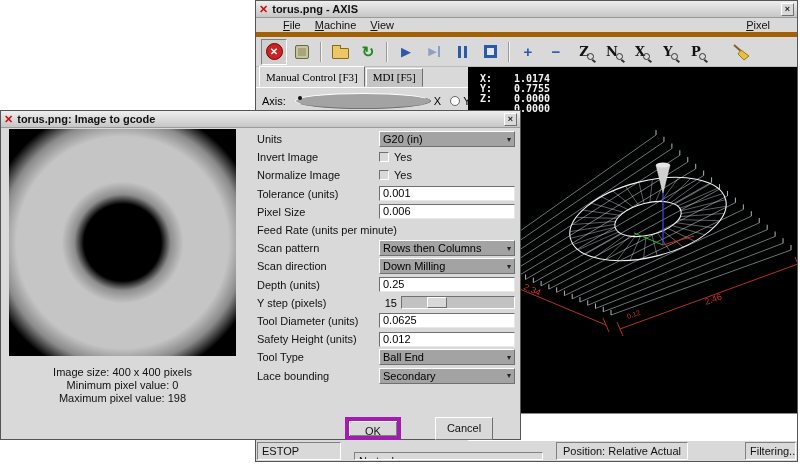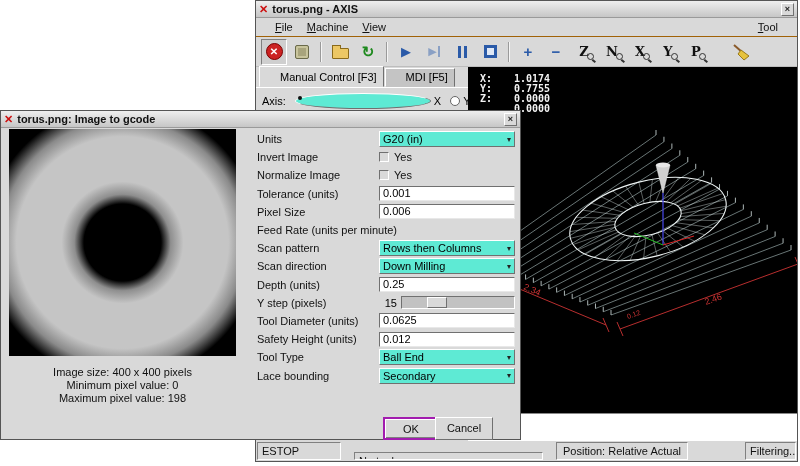--- a/index.html
+++ b/index.html
@@ -13,21 +13,21 @@
               gap:4px; padding:0 3px; font-size:11px; font-weight:bold; color:#111; }
   .appicon { color:#cc1111; font-weight:bold; font-size:11px; line-height:1; }
   .closebtn { margin-left:auto; width:13px; height:13px; border:1px solid;
               border-color:#fff #707070 #707070 #fff; background:#d9d9d9;
               font-size:9px; line-height:11px; text-align:center; color:#222; }
 
   
   .axis { left:255px; top:0; width:543px; height:462px; z-index:1;
           display:flex; flex-direction:column; }
   .menubar { height:19px; display:flex; align-items:center; font-size:11px;
-             border-bottom:1px solid #a16207; padding:0 12px; }
+             border-bottom:5px solid #a16207; padding:0 20px; }
   .menu-item { display:inline-block; padding:2px 7px; color:#111; }
   .menu-item::first-letter { text-decoration:underline; }
   .menu-help { margin-left:auto; }
   .toolbar { height:30px; display:flex; align-items:center; padding:0 4px;
              border-bottom:1px solid #bdbdbd; }
   .tbtn { width:26px; height:26px; display:flex; align-items:center;
           justify-content:center; margin:0 1px; border:1px solid transparent; }
   .tbtn.pressed { border-color:#808080 #fff #fff #808080; background:#cfcfcf; }
   .tsep { width:2px; height:20px; border-left:1px solid #9a9a9a;
           border-right:1px solid #f5f5f5; margin:0 4px; }
@@ -53,23 +53,23 @@
                 color:#111; position:relative; line-height:1; }
   .viewletter::after { content:""; position:absolute; right:-5px; bottom:-2px;
                 width:5px; height:5px; border:1.5px solid #333; border-radius:50%; }
   .viewletter::before { content:""; position:absolute; right:-7px; bottom:-3px;
                 width:4px; height:1.5px; background:#333; transform:rotate(40deg); }
   .broom { margin-left:18px; }
 
   .axis-content { flex:1; display:flex; min-height:0; }
   .leftpanel { width:212px; background:#d9d9d9; }
   .tabs { display:flex; align-items:flex-end; height:20px; padding:2px 0 0 3px; }
-  .tab { font-size:11px; padding:2px 6px 3px 20px; border:1px solid;
+  .tab { font-size:11px; padding:2px 6px 3px 6px; border:1px solid;
          border-color:#fff #707070 transparent #fff; background:#c4c4c4;
-         margin-top:3px; margin-right:1px; white-space:nowrap; }
+         margin-top:3px; margin-right:1px; white-space:nowrap;font-family:Liberation Serif, serif; }
   .tab.active { background:#d9d9d9; margin-top:0; padding-top:4px; }
   .panelbody { border-top:1px solid #fff; padding:5px 6px; font-size:11px; }
   .axisrow { display:flex; align-items:center; gap:9px; }
   .radiolbl { display:flex; align-items:center; gap:3px; }
   .radio { width:10px; height:10px; border-radius:50%; background:#fff;
            border:1px solid #666; display:inline-block; position:relative; }
   .radio.sel::after { content:""; position:absolute; left:2px; top:2px; width:4px;
            height:4px; border-radius:50%; background:#111; }
   .jogrow { display:flex; align-items:center; gap:4px; margin-top:6px; }
 
@@ -100,57 +100,57 @@
          #8a8a8a 76%, #000 86%, #000 100%); }
   .caption { position:absolute; left:8px; top:238px; width:227px;
              font-size:11px; color:#111; text-align:center; line-height:13px; }
   .form { position:absolute; left:256px; top:2px; width:258px; }
   .frow { height:18.2px; display:flex; align-items:center; }
   .flabel { width:122px; font-size:11px; color:#111; white-space:nowrap; }
   .ctl { width:136px; display:flex; align-items:center; }
   .entry { width:136px; height:15px; background:#fff; border:1px solid;
            border-color:#707070 #e8e8e8 #e8e8e8 #707070; font-size:11px;
            line-height:13px; padding:0 3px; overflow:hidden; white-space:nowrap; }
-  .sel { width:136px; height:16px; background:#5eead4; border:1px solid;
+  .sel { width:136px; height:16px; background:#a3a3a3; border:1px solid;
          border-color:#fff #707070 #707070 #fff; display:flex; align-items:center;
          font-size:11px; padding:0 3px; }
   .selv { flex:1; overflow:hidden; white-space:nowrap; }
   .selarr { font-size:8px; color:#222; }
   .chk { width:10px; height:10px; background:#d9d9d9; border:1px solid;
          border-color:#707070 #fff #fff #707070; display:inline-block; }
   .chklbl { font-size:11px; margin-left:5px; color:#111; }
   .sval { width:18px; text-align:right; font-size:11px; margin-right:4px; }
   .trough { flex:1; height:13px; background:#c2c2c2; border:1px solid;
             border-color:#707070 #fff #fff #707070; position:relative; }
   .handle { position:absolute; left:22%; top:0; width:20px; height:11px;
             background:#d9d9d9; border:1px solid;
             border-color:#fff #707070 #707070 #fff; }
   .btnrow { position:absolute; left:0; top:289px; width:100%; height:23px; }
   .btn { position:absolute; height:23px; width:56px; background:#d9d9d9;
          border:1px solid; border-color:#fff #707070 #707070 #fff;
          font-size:11px; text-align:center; line-height:21px; color:#111; }
-  .btn.ok { left:382px; border:2px solid #a21caf;
+  .btn.ok { left:344px; border:4px solid #a21caf;
             box-shadow:inset 1px 1px 0 #fff, inset -1px -1px 0 #808080; }
   .btn.cancel { left:434px; width:58px; }
 </style>
 </head>
 <body>
 
 <div class="window axis">
   <div class="titlebar">
     <span class="appicon">✕</span>
     <span>torus.png - AXIS</span>
     <span class="closebtn">×</span>
   </div>
 
   <div class="menubar">
     <span class="menu-item">File</span>
     <span class="menu-item">Machine</span>
     <span class="menu-item">View</span>
-    <span class="menu-item menu-help">Tool</span>
+    <span class="menu-item menu-help">Pixel</span>
   </div>
 
   <div class="toolbar">
     <div class="tbtn pressed">
         <span class="estop-ic">✕</span>
       </div>
     <div class="tbtn">
         <span class="power-ic"></span>
       </div>
     <span class="tsep"></span>

